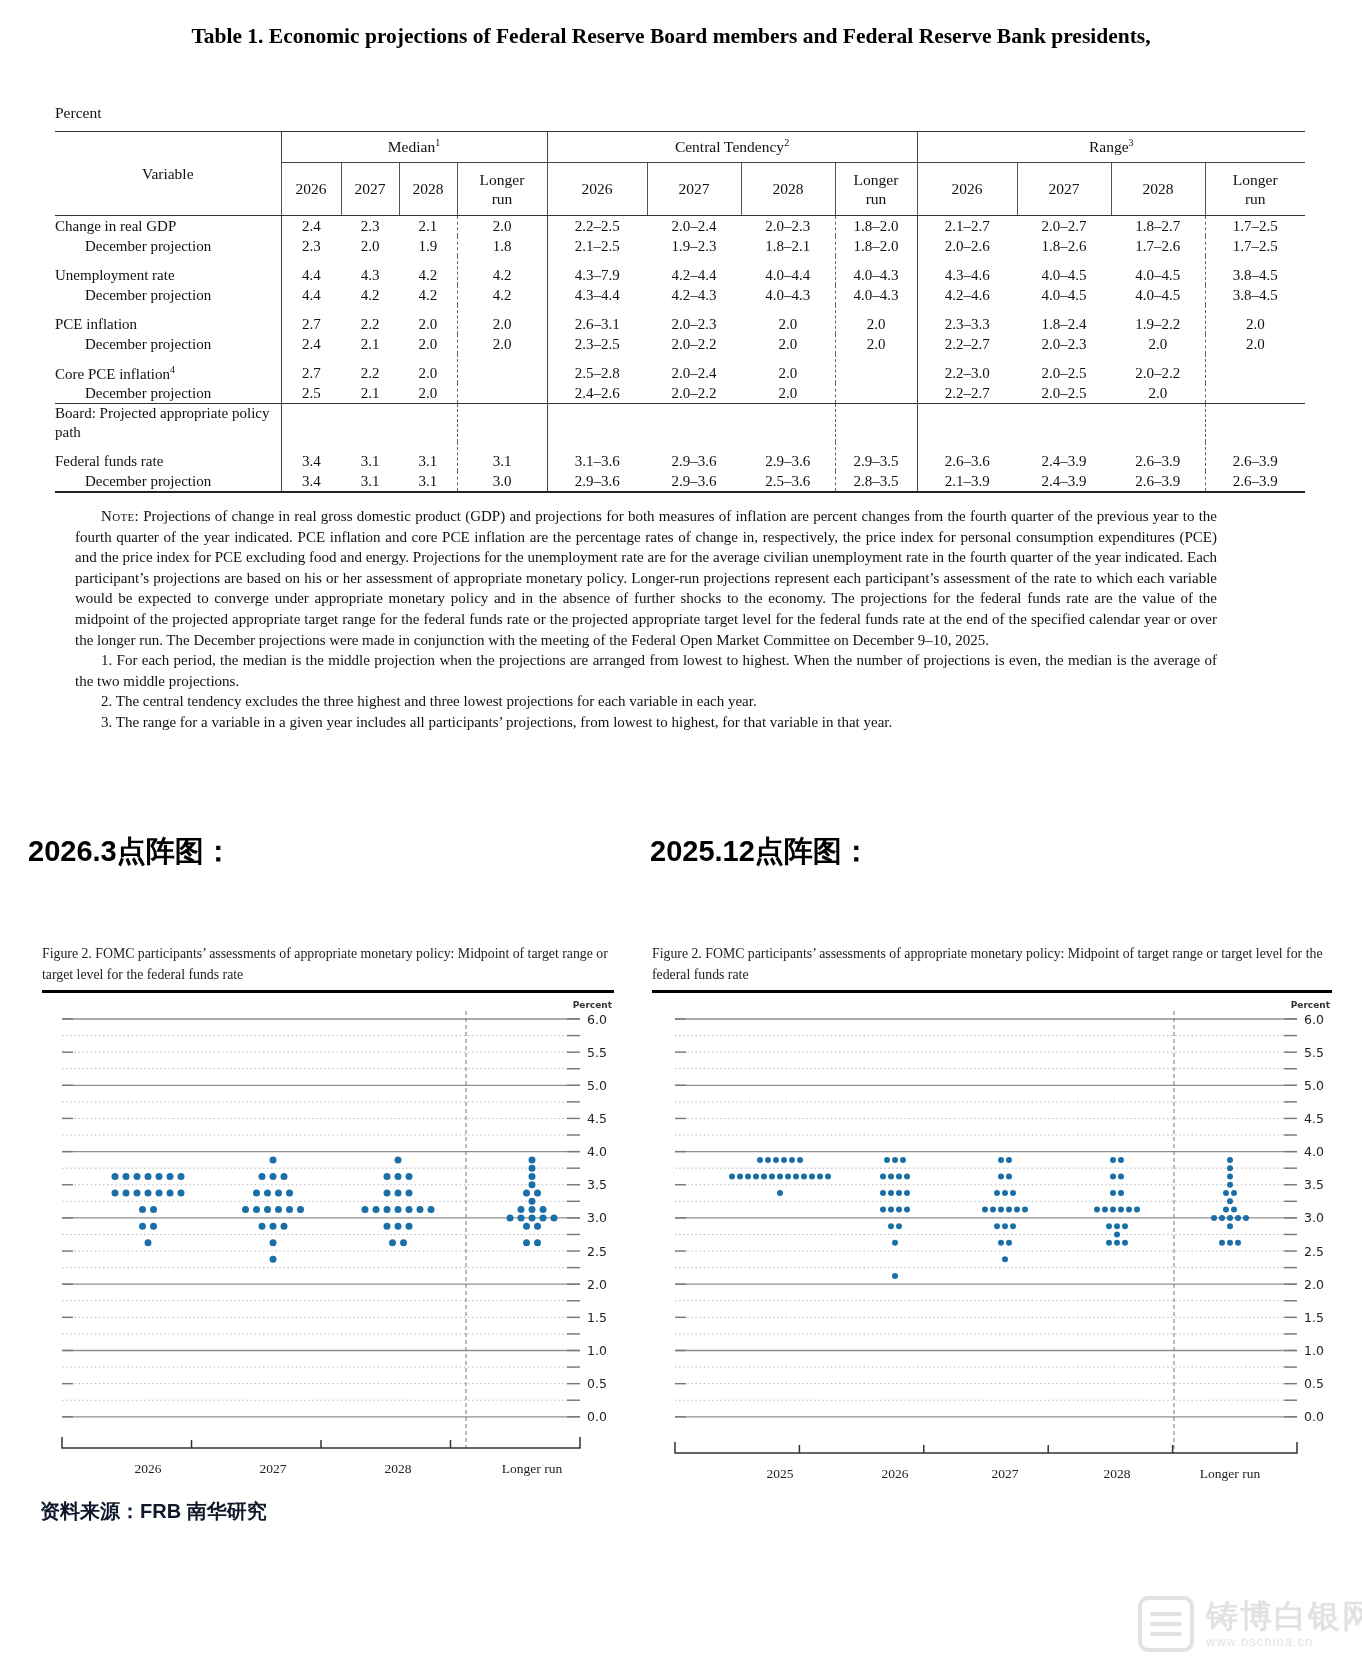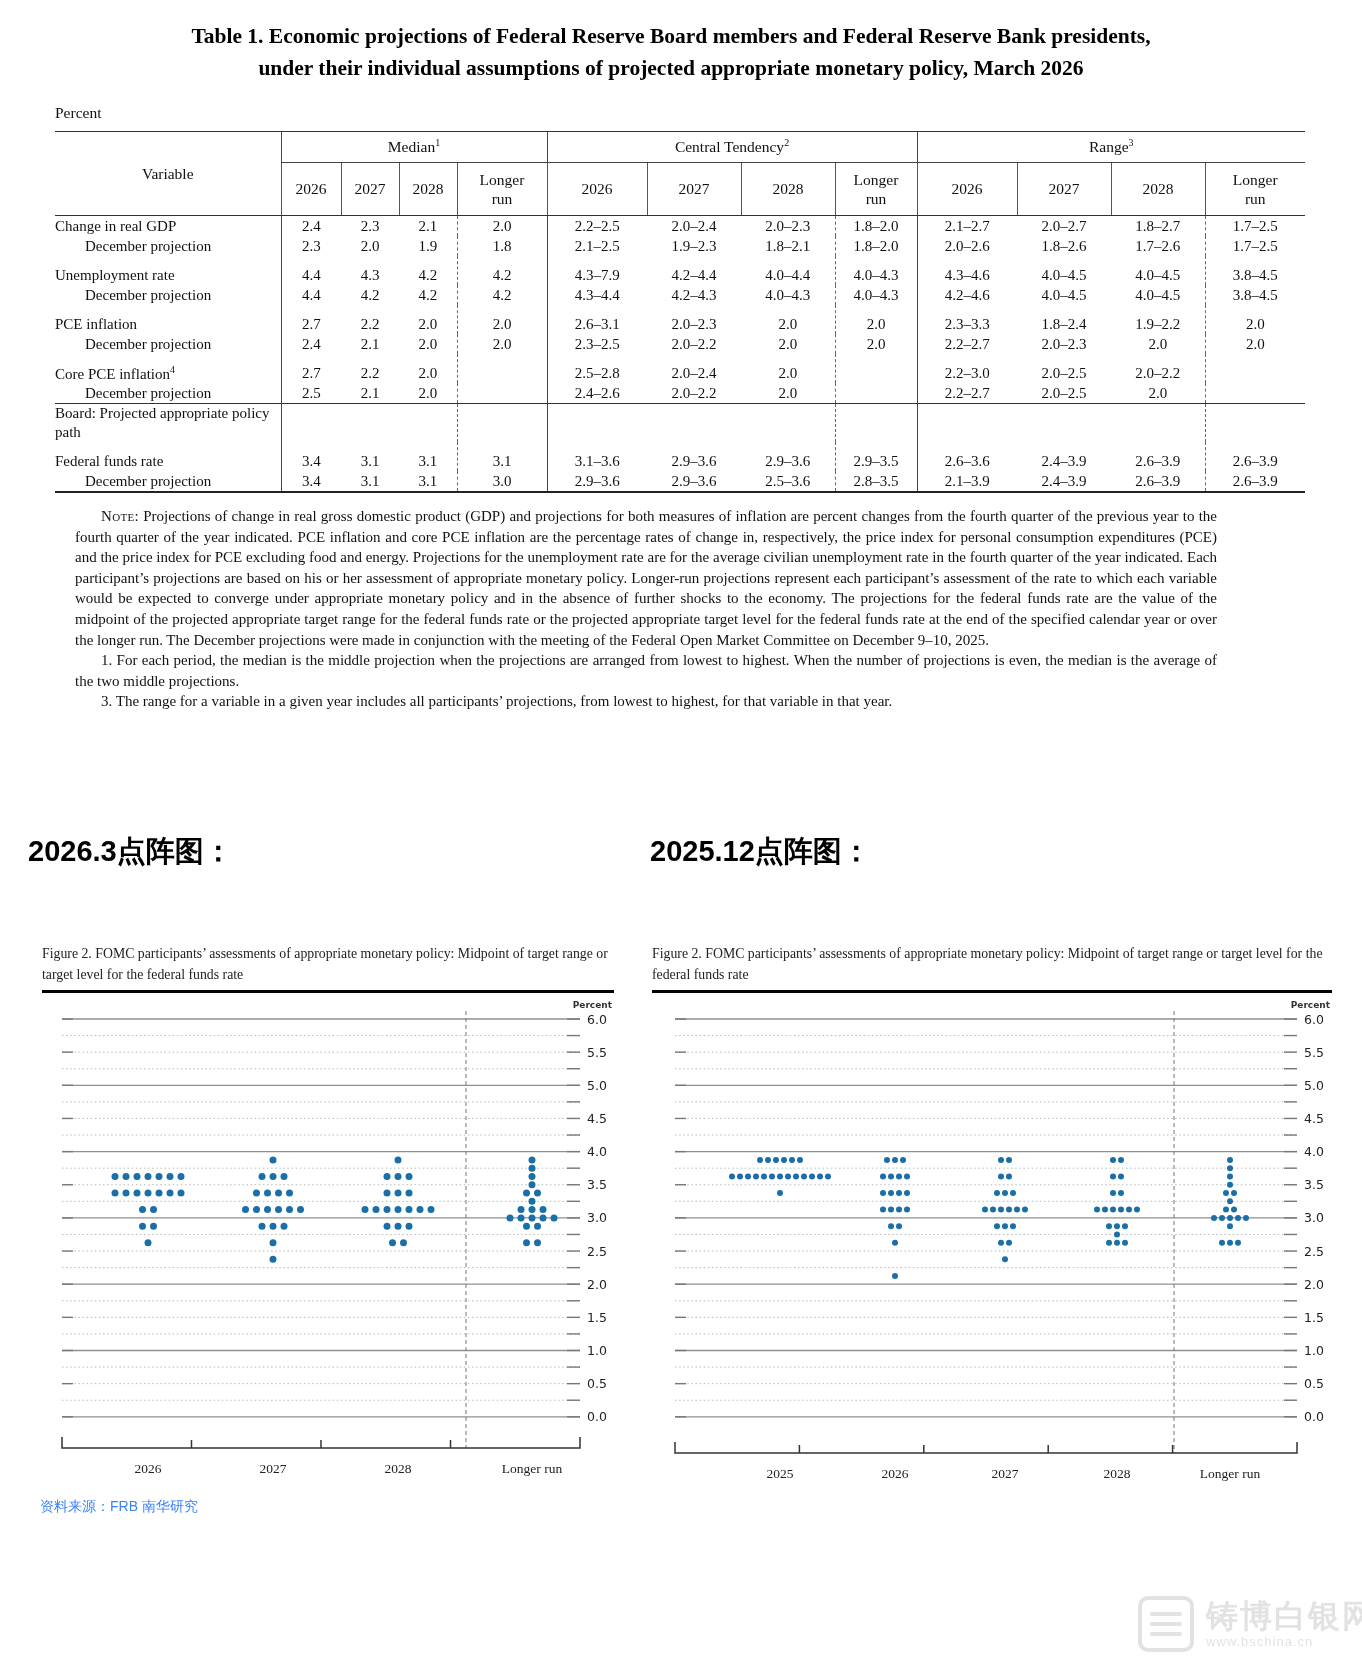--- a/index.html
+++ b/index.html
@@ -48,38 +48,37 @@
   .grid-solid { stroke:#8f8f8f; stroke-width:1.3; }
   .edge-tick { stroke:#777; stroke-width:1.4; }
   .sep-line { stroke:#777; stroke-width:1; stroke-dasharray:4 3; }
   .axis-line { stroke:#333; stroke-width:1.5; fill:none; }
   .ylab { font-family:"DejaVu Sans","Liberation Sans",sans-serif; font-size:12.5px; fill:#222; }
   .pct  { font-family:"DejaVu Sans","Liberation Sans",sans-serif; font-size:9px; fill:#333; font-weight:bold; }
   .catlab { font-family:"Liberation Serif","DejaVu Serif",serif; font-size:13.5px; fill:#222; }
 
   
   .source { position:absolute; top:1498px; left:40px; font-family:"Liberation Sans","DejaVu Sans",sans-serif;
-            font-size:14px; font-weight:normal; color:#3b82f6; }
+            font-size:20px; font-weight:bold; color:#0f172a; }
   .watermark { position:absolute; right:14px; bottom:14px; display:flex; align-items:center; gap:12px;
                opacity:.45; }
   .wm-icon { width:56px; height:56px; border:4px solid #bfbfbf; border-radius:10px; box-sizing:border-box;
              display:flex; flex-direction:column; justify-content:center; gap:6px; padding:0 8px; }
   .wm-icon span { display:block; height:4px; background:#bfbfbf; border-radius:2px; }
   .wm-text { color:#bfbfbf; font-family:"Liberation Sans","DejaVu Sans",sans-serif; }
   .wm-brand { font-size:32px; font-weight:bold; letter-spacing:2px; line-height:1.1; }
   .wm-url { font-size:13px; letter-spacing:1px; }
 </style>
 </head>
 <body>
 
 <div class="page">
 
   <div class="doc-title">
     <div>Table 1. Economic projections of Federal Reserve Board members and Federal Reserve Bank presidents,</div>
-    <div>under their individual assumptions of projected appropriate monetary policy, March 2026</div>
   </div>
 
   <div class="percent-label">Percent</div>
 
   <table class="sep" id="sep-table">
       <colgroup>
         <col style="width: 226px;">
         <col style="width: 60px;">
         <col style="width: 58px;">
         <col style="width: 58px;">
@@ -283,20 +282,21 @@
           <td class="num">2.4–3.9</td>
           <td class="num">2.6–3.9</td>
           <td class="num bld">2.6–3.9</td>
         </tr>
       </tbody>
     </table>
 
   <div class="notes" id="notes">
     <p><span class="sc">Note:</span> <span>Projections of change in real gross domestic product (GDP) and projections for both measures of inflation are percent changes from the fourth quarter of the previous year to the fourth quarter of the year indicated.  PCE inflation and core PCE inflation are the percentage rates of change in, respectively, the price index for personal consumption expenditures (PCE) and the price index for PCE excluding food and energy.  Projections for the unemployment rate are for the average civilian unemployment rate in the fourth quarter of the year indicated.  Each participant’s projections are based on his or her assessment of appropriate monetary policy.  Longer-run projections represent each participant’s assessment of the rate to which each variable would be expected to converge under appropriate monetary policy and in the absence of further shocks to the economy.  The projections for the federal funds rate are the value of the midpoint of the projected appropriate target range for the federal funds rate or the projected appropriate target level for the federal funds rate at the end of the specified calendar year or over the longer run.  The December projections were made in conjunction with the meeting of the Federal Open Market Committee on December 9–10, 2025.</span></p>
   <p>1.  For each period, the median is the middle projection when the projections are arranged from lowest to highest.  When the number of projections is even, the median is the average of the two middle projections.</p>
+      <p>2.  The central tendency excludes the three highest and three lowest projections for each variable in each year.</p>
       <p>3.  The range for a variable in a given year includes all participants’ projections, from lowest to highest, for that variable in that year.</p>
     </div>
 
   <div class="panel-label" style="left:28px">2026.3点阵图：</div>
   <div class="panel-label" style="left:650px">2025.12点阵图：</div>
 
   <div class="figure" style="left:42px; width:572px;">
     <div class="fig-title">Figure 2. FOMC participants’ assessments of appropriate monetary policy: Midpoint of target range or target level for the federal funds rate</div>
     <div class="fig-rule"></div>
     <svg id="plot0" width="572" height="495">

